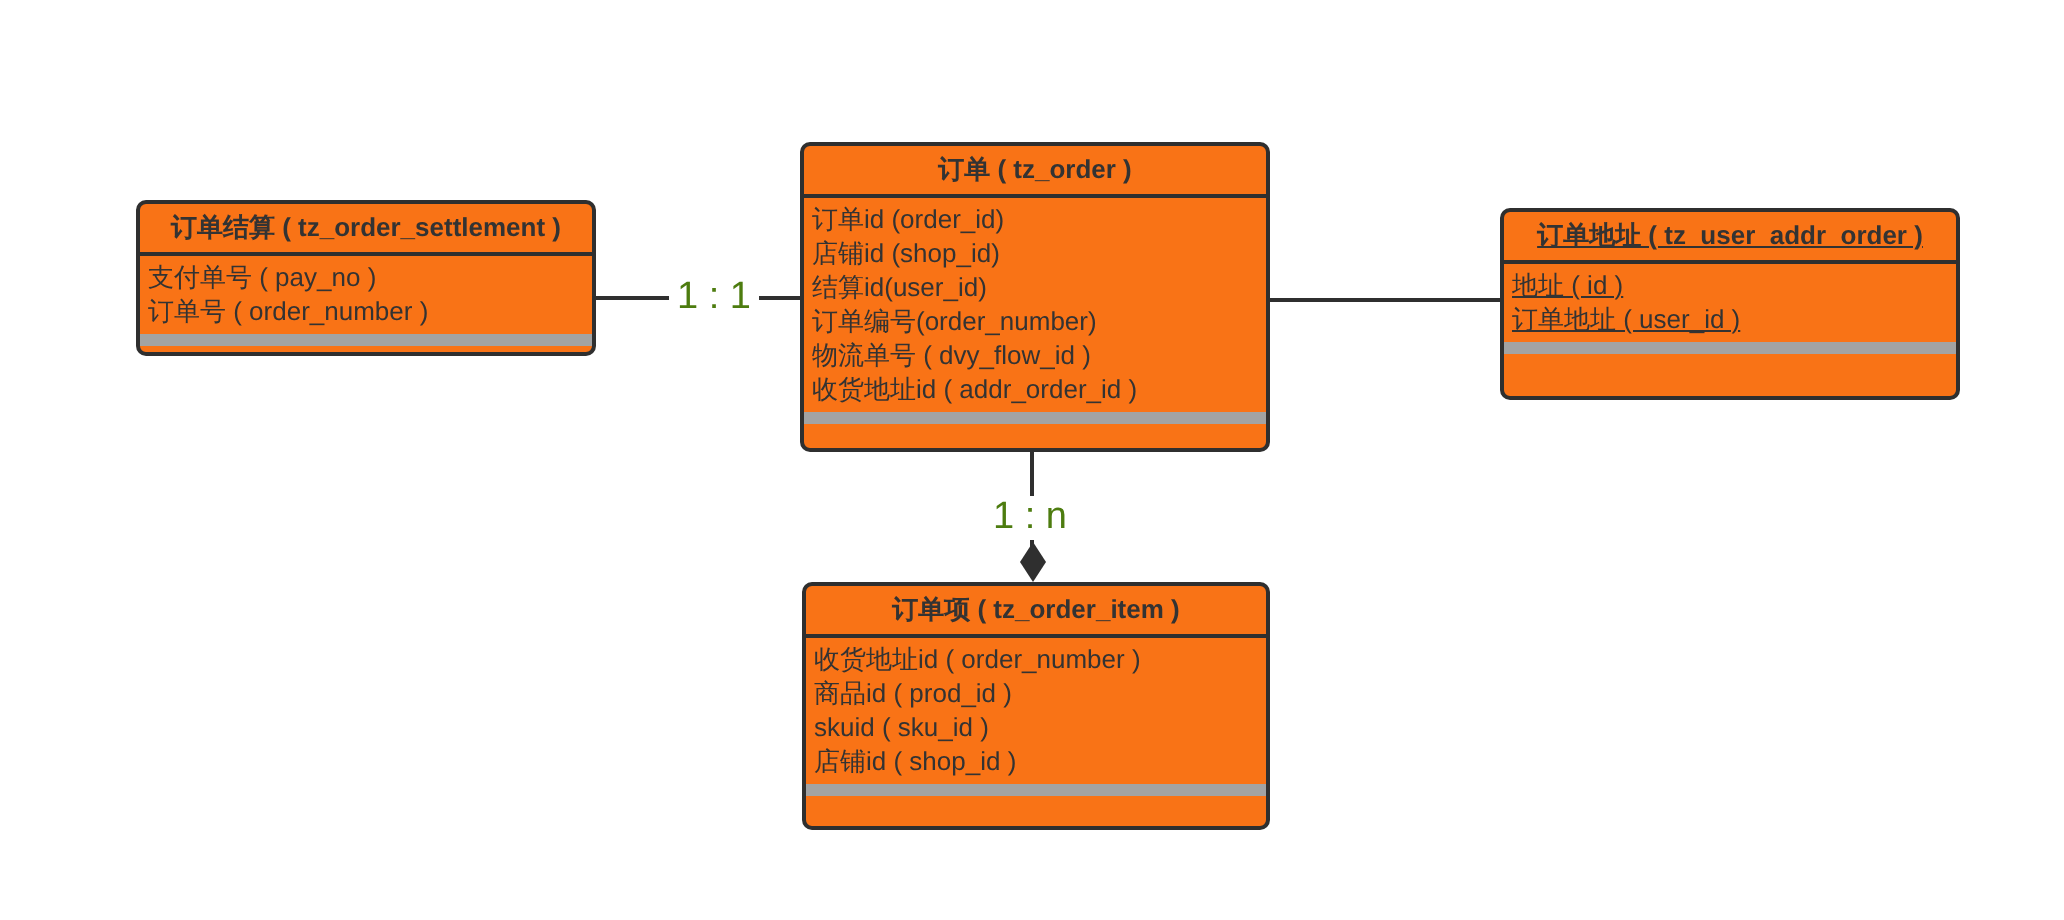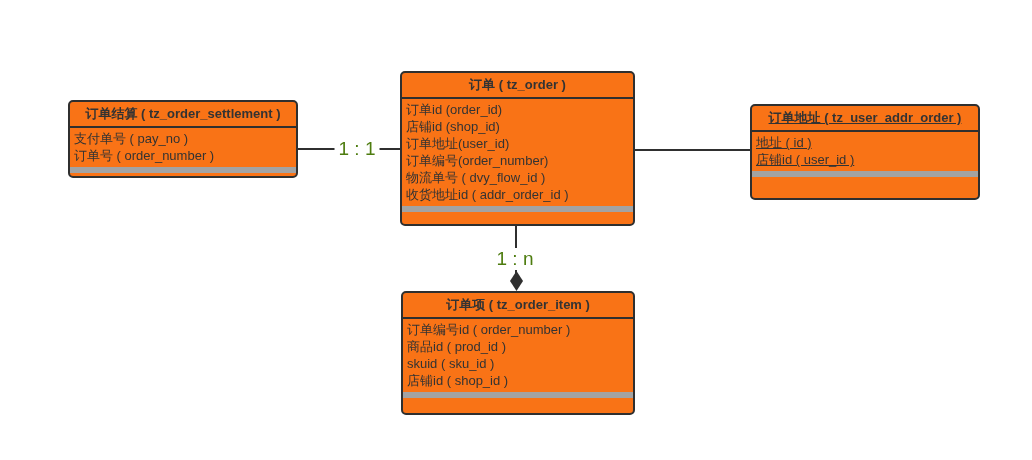--- a/index.html
+++ b/index.html
@@ -95,41 +95,41 @@
       <div class="entity-field">订单号 ( order_number )</div>
     </div>
     <div class="entity-footer"></div>
   </div>
 
   <div class="entity" style="left:400px; top:71px; width:235px; height:155px;">
     <div class="entity-title">订单 ( tz_order )</div>
     <div class="entity-fields">
       <div class="entity-field">订单id (order_id)</div>
       <div class="entity-field">店铺id (shop_id)</div>
-      <div class="entity-field">订单地址(user_id)</div>
+      <div class="entity-field">结算id(user_id)</div>
       <div class="entity-field">订单编号(order_number)</div>
       <div class="entity-field">物流单号 ( dvy_flow_id )</div>
       <div class="entity-field">收货地址id ( addr_order_id )</div>
     </div>
     <div class="entity-footer"></div>
   </div>
 
   <div class="entity" style="left:750px; top:104px; width:230px; height:96px;text-decoration:underline;">
     <div class="entity-title">订单地址 ( tz_user_addr_order )</div>
     <div class="entity-fields">
       <div class="entity-field">地址 ( id )</div>
-      <div class="entity-field">店铺id ( user_id )</div>
+      <div class="entity-field">订单地址 ( user_id )</div>
     </div>
     <div class="entity-footer"></div>
   </div>
 
   <div class="entity" style="left:401px; top:291px; width:234px; height:124px;">
     <div class="entity-title">订单项 ( tz_order_item )</div>
     <div class="entity-fields">
-      <div class="entity-field">订单编号id ( order_number )</div>
+      <div class="entity-field">收货地址id ( order_number )</div>
       <div class="entity-field">商品id ( prod_id )</div>
       <div class="entity-field">skuid ( sku_id )</div>
       <div class="entity-field">店铺id ( shop_id )</div>
     </div>
     <div class="entity-footer"></div>
   </div>
 
 </div>
 
 </body></html>

